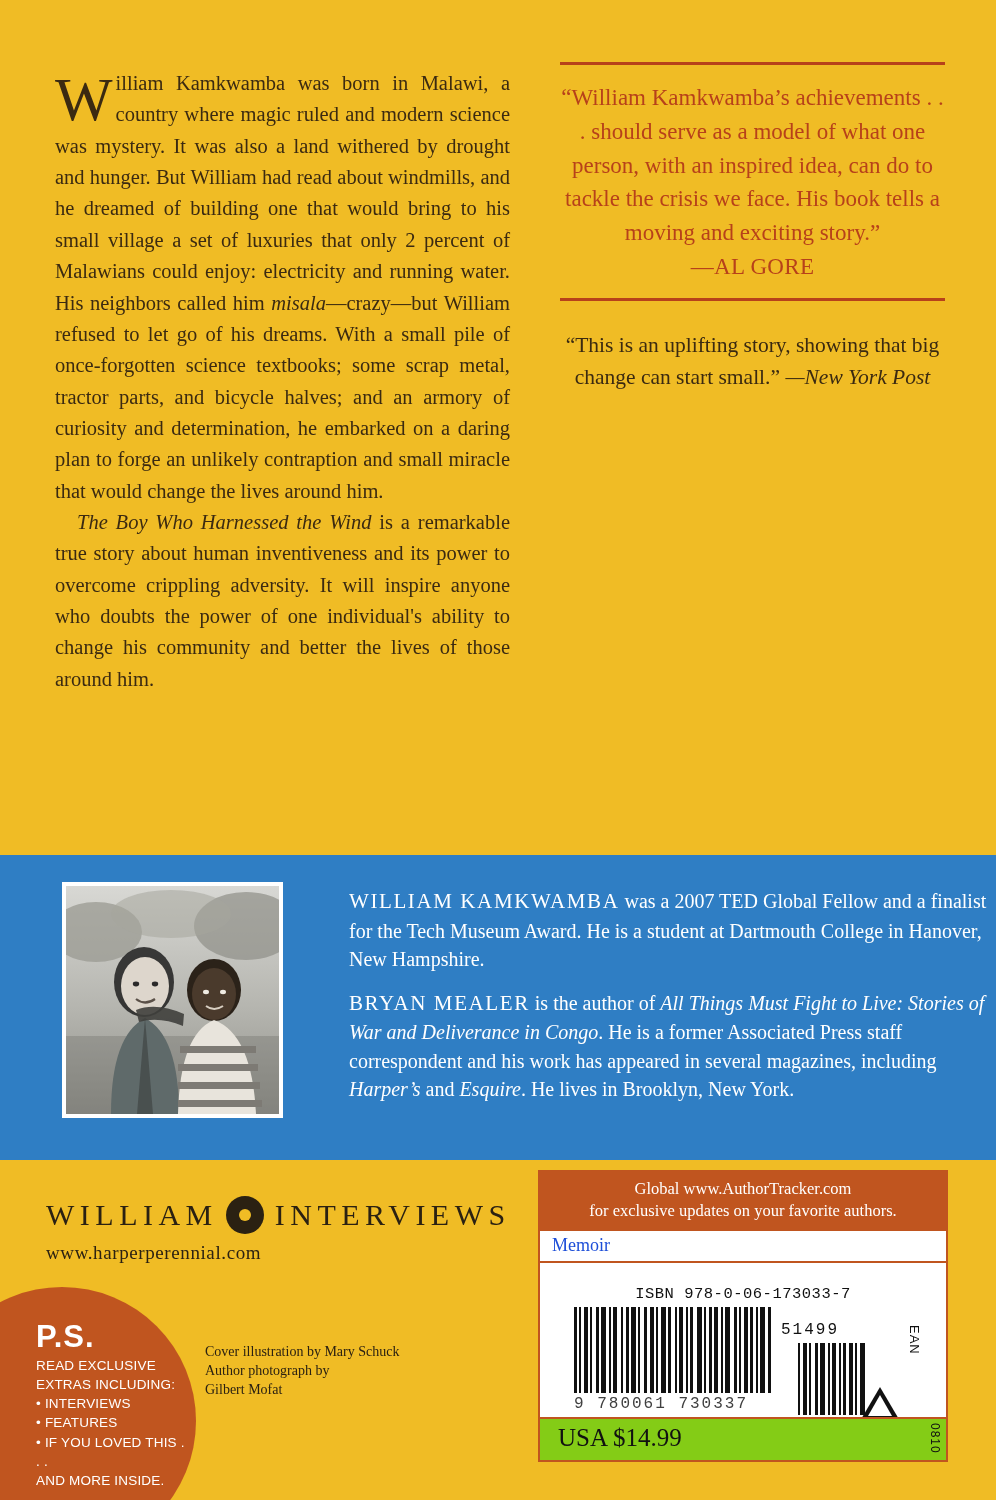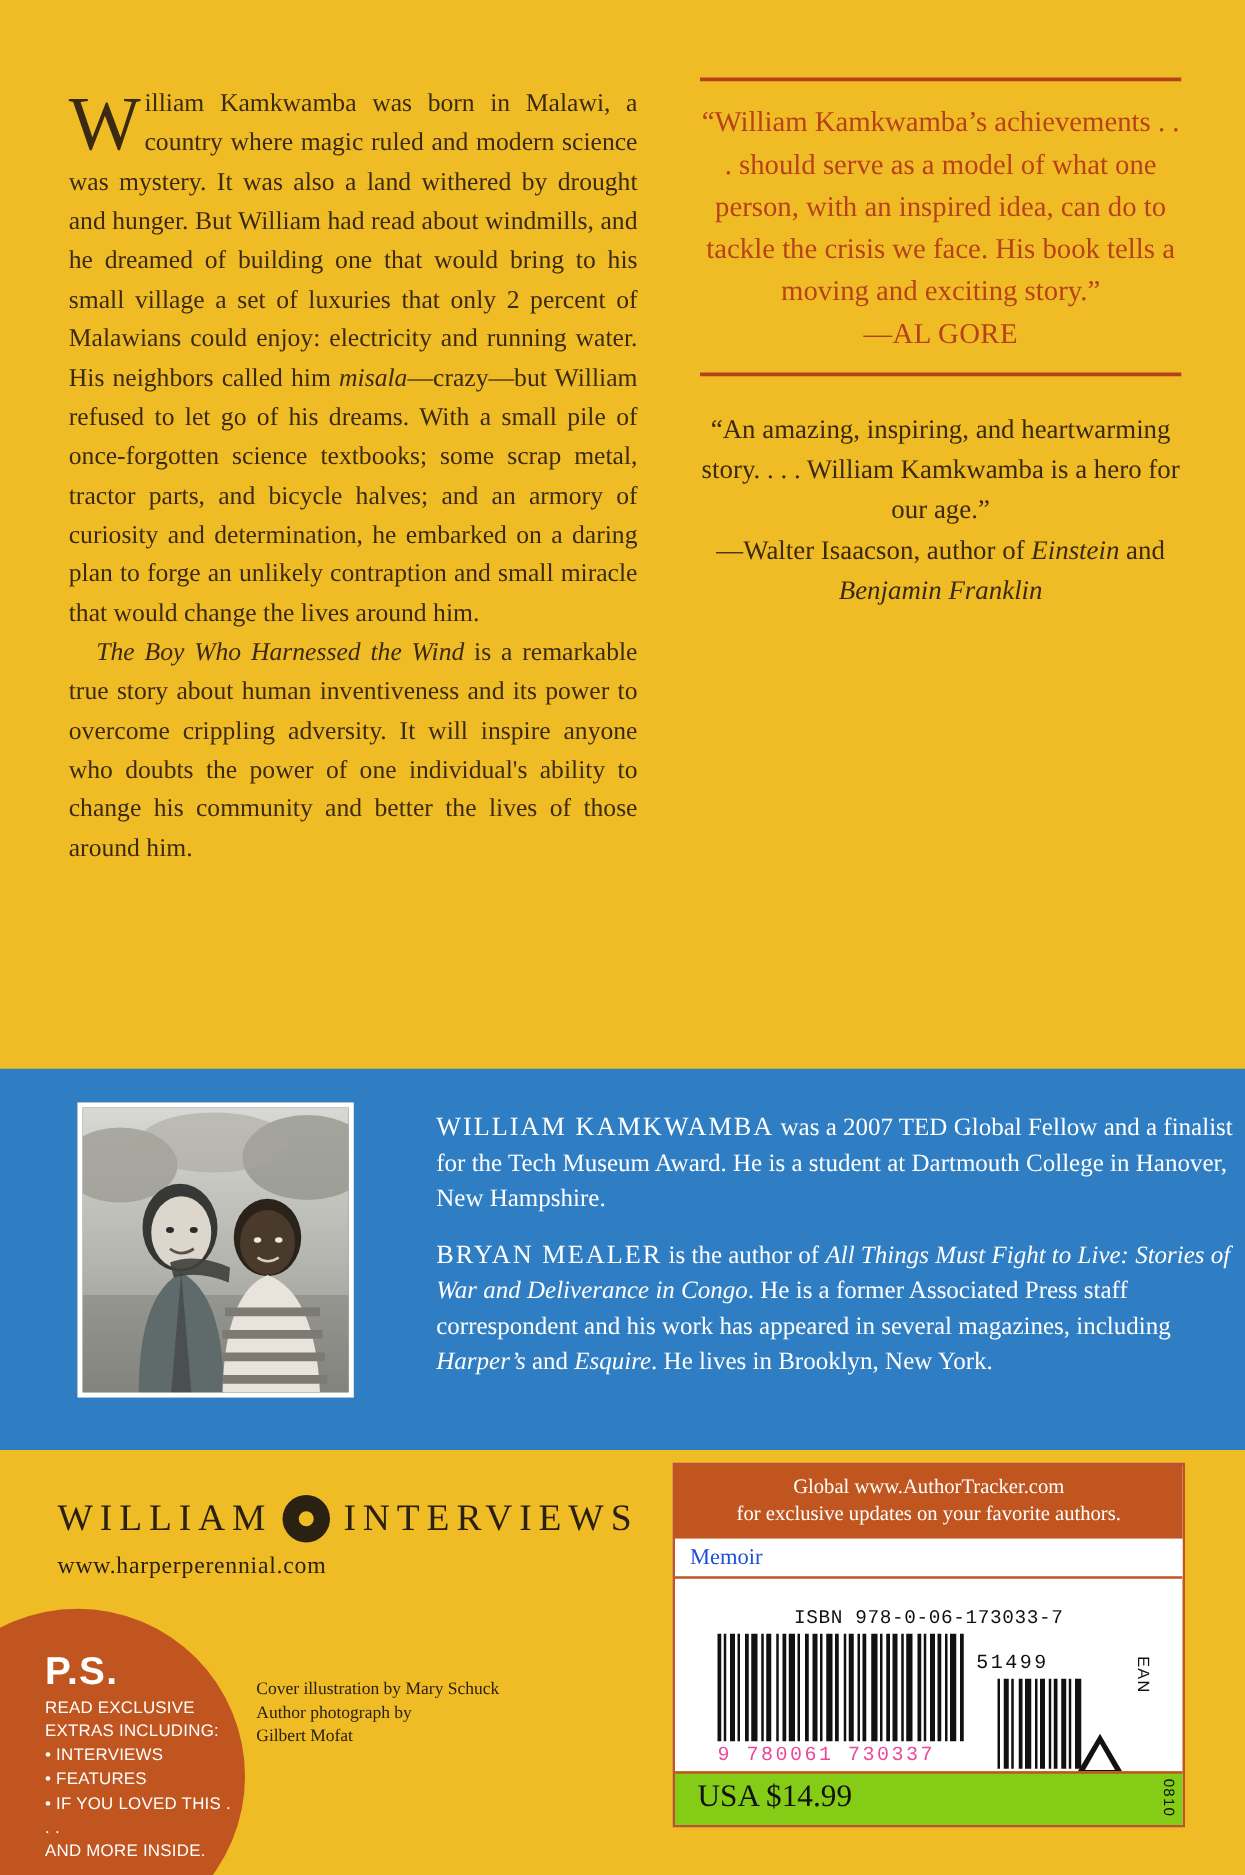--- a/index.html
+++ b/index.html
@@ -255,21 +255,21 @@
   .bars-main { position: absolute; left: 6px; top: 0; width: 228px; }
   .bars-add  { position: absolute; right: 34px; top: 14px; width: 92px; }
   .bars-add .bars { height: 72px; }
   .digits-main {
     position: absolute;
     left: 0px; top: 88px;
     width: 244px;
     font-family: "Liberation Mono", monospace;
     font-size: 16px;
     letter-spacing: 2px;
-    color: #ec4899;
+    color: #404040;
   }
   .digits-add {
     position: absolute;
     right: 30px; top: 0px;
     width: 100px;
     text-align: center;
     font-family: "Liberation Mono", monospace;
     font-size: 16px;
     letter-spacing: 2px;
     color: #111;
@@ -337,25 +337,24 @@
   </div>
 
   <div class="quote-col">
     <div class="rule"></div>
     <div class="quote-gore">
       <span>“William Kamkwamba’s achievements . . . should serve as a model of what one person, with an inspired idea, can do to tackle the crisis we face. His book tells a moving and exciting story.”</span><br>
       <span class="attrib">—AL GORE</span>
     </div>
     <div class="rule"></div>
 
-
-    <div class="quote-block second">
-      <span>“An amazing, inspiring, and heartwarming story. . . . William Kamkwamba is a hero for our age.”</span><br>
-      <span>—Walter Isaacson, author of </span><span class="it">Einstein</span><span> and </span><span class="it">Benjamin Franklin</span>
-    </div>
+    <div class="quote-block first">
+      <span>“This is an uplifting story, showing that big change can start small.” </span><span class="it">—New York Post</span>
+    </div>
+
   </div>
 </div>
 
 <div class="author-section">
 
   <div class="author-photo">
     <svg class="photo-figure" viewBox="0 0 213 228" preserveAspectRatio="none">
       <defs>
         <linearGradient id="sky" x1="0" y1="0" x2="0" y2="1">
           <stop offset="0%" stop-color="#d8d8d4"></stop>

